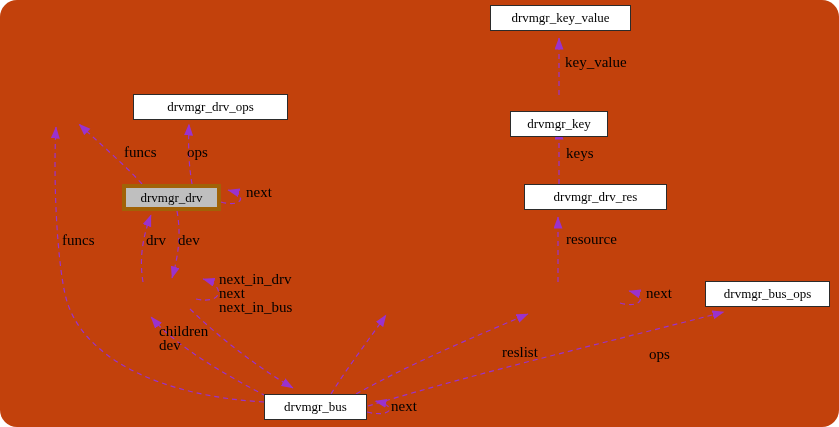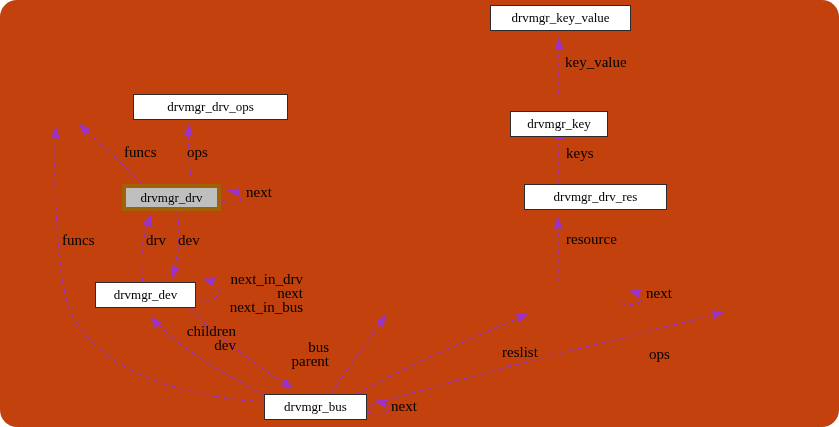--- a/index.html
+++ b/index.html
@@ -22,21 +22,21 @@
   .node{
     position:absolute;box-sizing:border-box;background:var(--node-fill);
     border:1px solid var(--border-color);color:#000;font-size:13px;
     display:flex;align-items:center;justify-content:center;white-space:nowrap;
     cursor:pointer;
   }
   .node.highlight{background:var(--highlight-fill);border:4px solid #a16207;}
   .elabel{
     position:absolute;color:#000;font-size:15px;white-space:nowrap;line-height:14px;
   }
-  .elabel.block{text-align:right;}
+  .elabel.block{text-align:left;}
 </style>
 </head>
 <body>
 
 <div id="diagram">
 
   <svg id="edge-layer" viewBox="0 0 839 427" xmlns="http://www.w3.org/2000/svg">
     <defs>
       <marker id="arr" markerUnits="userSpaceOnUse" markerWidth="13" markerHeight="10" refX="11.5" refY="4.5" orient="auto">
         <path id="arrowhead-shape" d="M0,0 L12,4.5 L0,9 z"></path>
@@ -59,42 +59,38 @@
     <path class="edge" d="M368,406 C480,372 608,342 724,312" marker-end="url(#arr)"></path>
     <path class="edge" d="M620,303 C642,309 648,296 629,291" marker-end="url(#arr)"></path>
     <path class="edge" d="M367,412 C391,418 399,406 375,401" marker-end="url(#arr)"></path>
   </svg>
 
   <div class="node" style="left:490px;top:5px;width:141px;height:26px">drvmgr_key_value</div>
   <div class="node" style="left:510px;top:111px;width:98px;height:26px">drvmgr_key</div>
   <div class="node" style="left:133px;top:94px;width:155px;height:26px">drvmgr_drv_ops</div>
   <div class="node highlight" style="left:122px;top:184px;width:99px;height:27px">drvmgr_drv</div>
   <div class="node" style="left:524px;top:184px;width:143px;height:26px">drvmgr_drv_res</div>
-  <div class="node" style="left:95px;top:282px;width:101px;height:26px">drvmgr_dev</div>
+  <div class="node" style="left:705px;top:281px;width:125px;height:26px">drvmgr_bus_ops</div>
   <div class="node" style="left:264px;top:394px;width:103px;height:26px">drvmgr_bus</div>
 
   <div class="elabel" style="left:565px;top:55px">key_value</div>
   <div class="elabel" style="left:566px;top:146px">keys</div>
   <div class="elabel" style="left:124px;top:145px">funcs</div>
   <div class="elabel" style="left:187px;top:145px">ops</div>
   <div class="elabel" style="left:246px;top:185px">next</div>
   <div class="elabel" style="left:62px;top:233px">funcs</div>
   <div class="elabel" style="left:146px;top:233px">drv</div>
   <div class="elabel" style="left:178px;top:233px">dev</div>
   <div class="elabel block" style="left:219px;top:272px;width:84px">
     <div>next_in_drv</div>
     <div>next</div>
     <div>next_in_bus</div>
   </div>
   <div class="elabel" style="left:566px;top:232px">resource</div>
   <div class="elabel block" style="left:159px;top:324px;width:77px">
     <div>children</div>
     <div>dev</div>
   </div>
-  <div class="elabel block" style="left:252px;top:340px;width:77px">
-    <div>bus</div>
-    <div>parent</div>
-  </div>
   <div class="elabel" style="left:502px;top:345px">reslist</div>
   <div class="elabel" style="left:649px;top:347px">ops</div>
   <div class="elabel" style="left:646px;top:286px">next</div>
   <div class="elabel" style="left:391px;top:399px">next</div>
 </div>
 
 </body></html>

